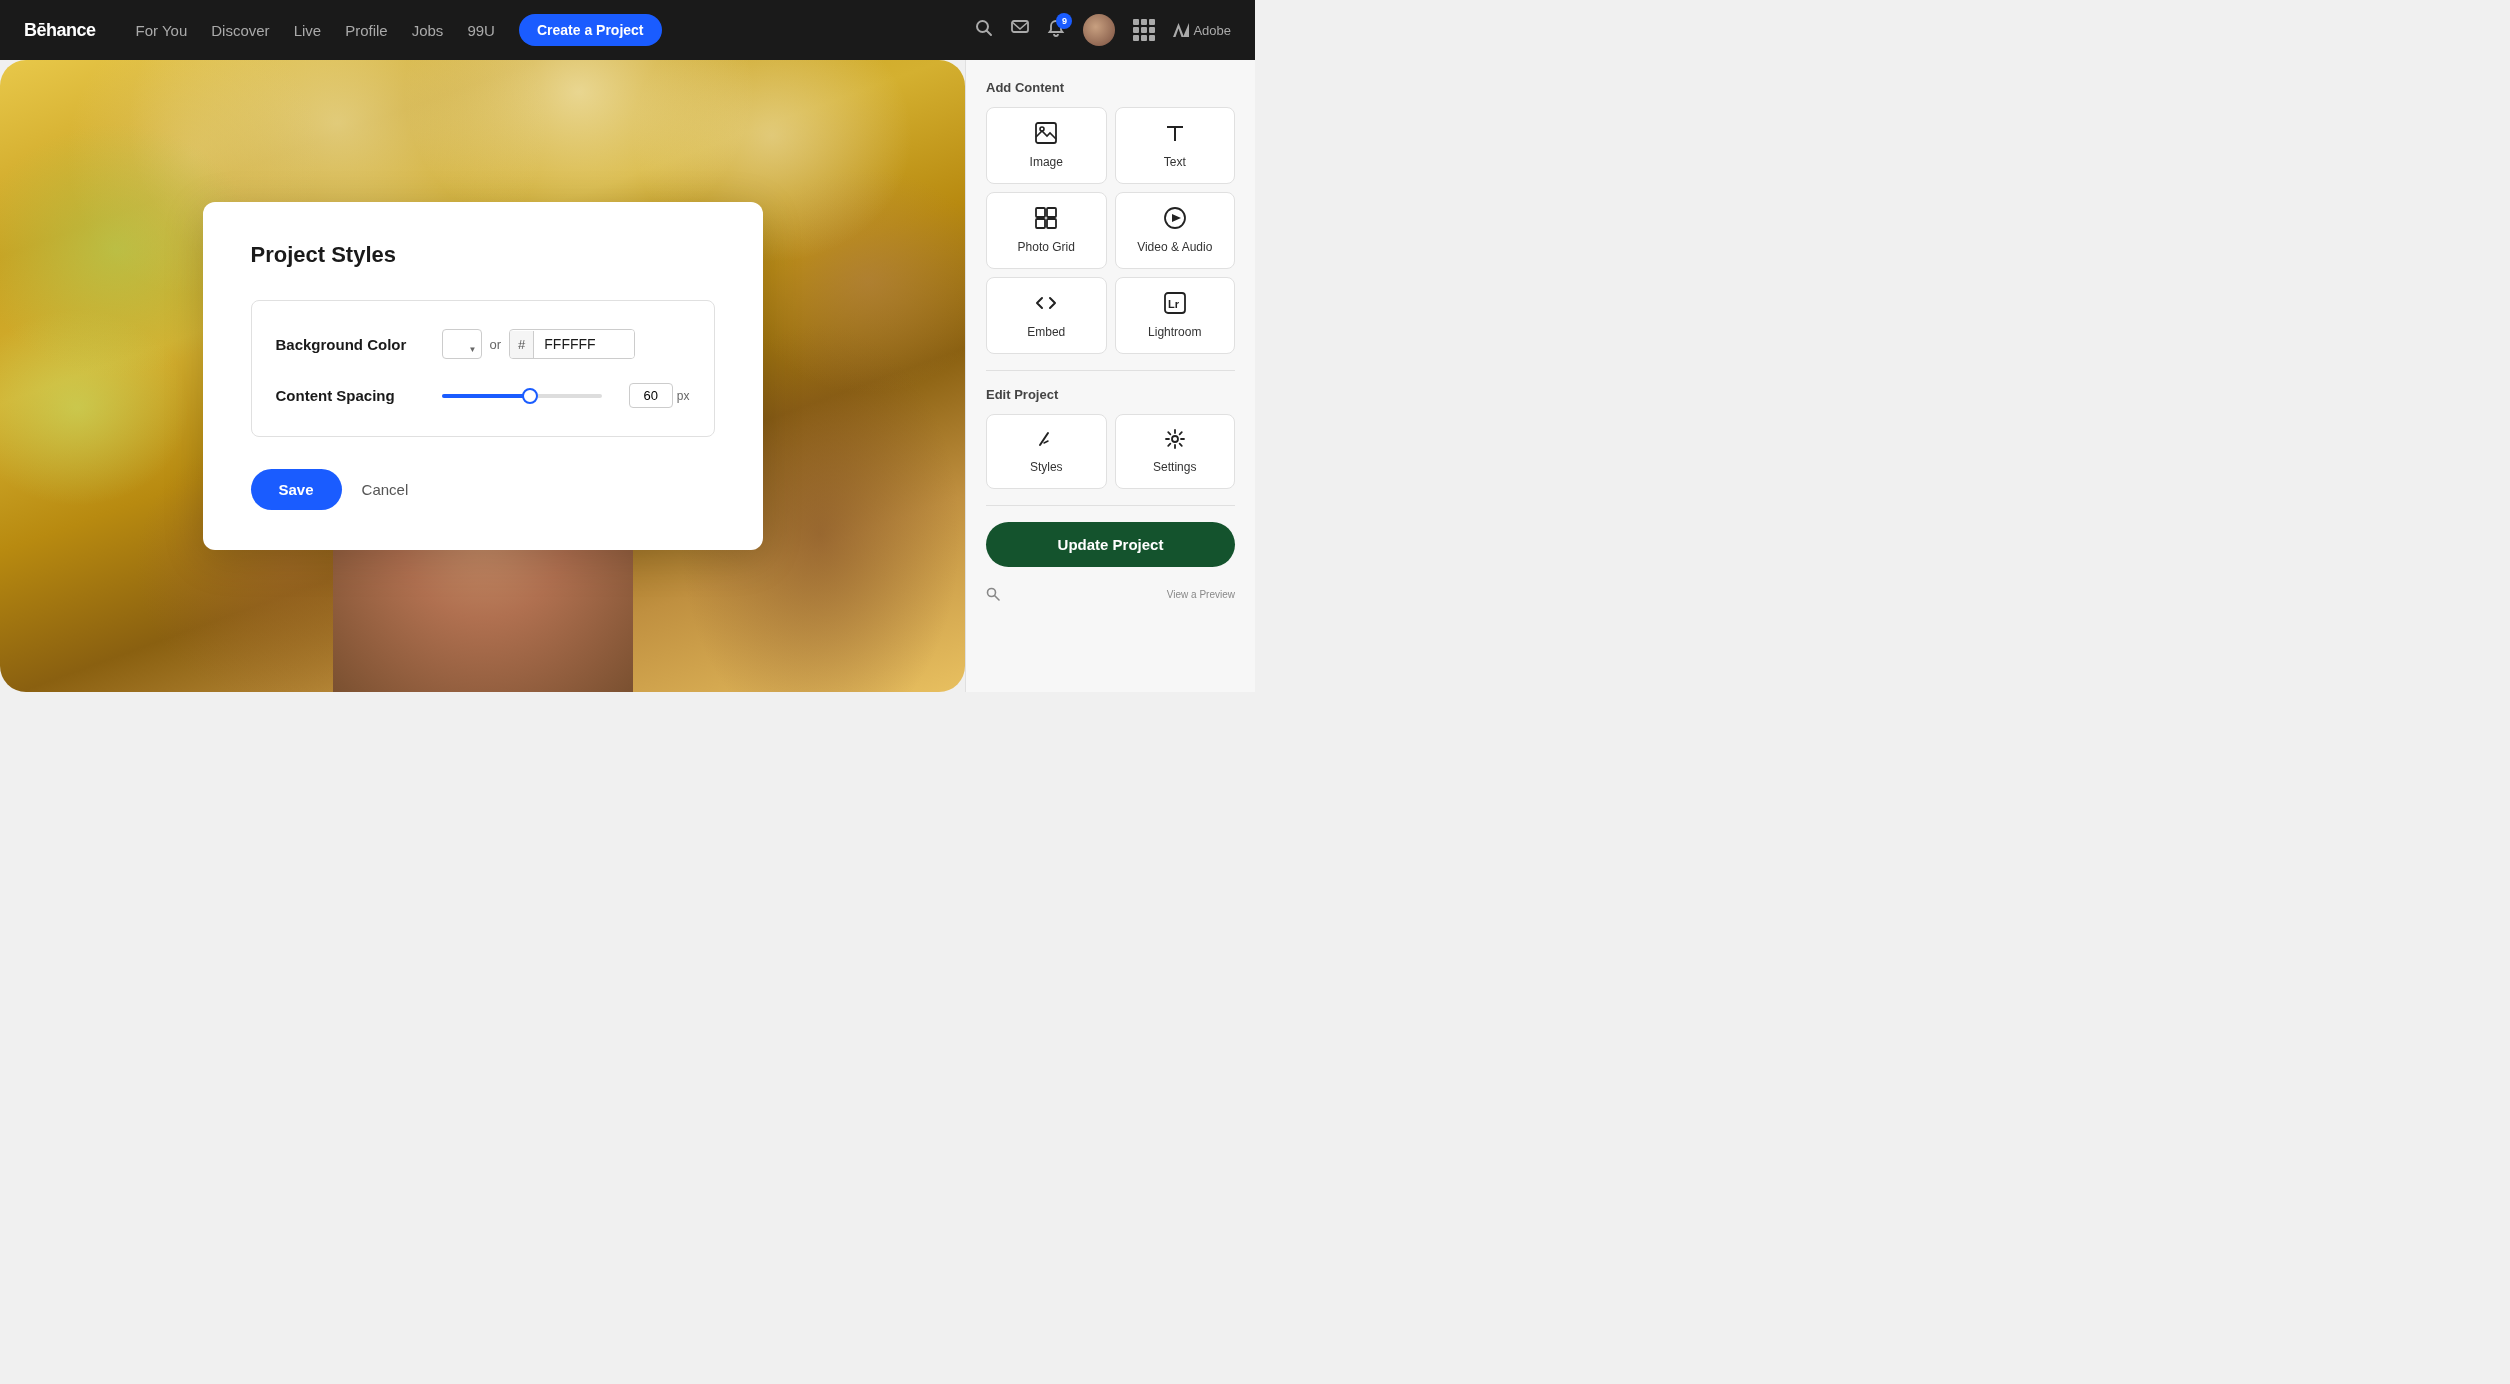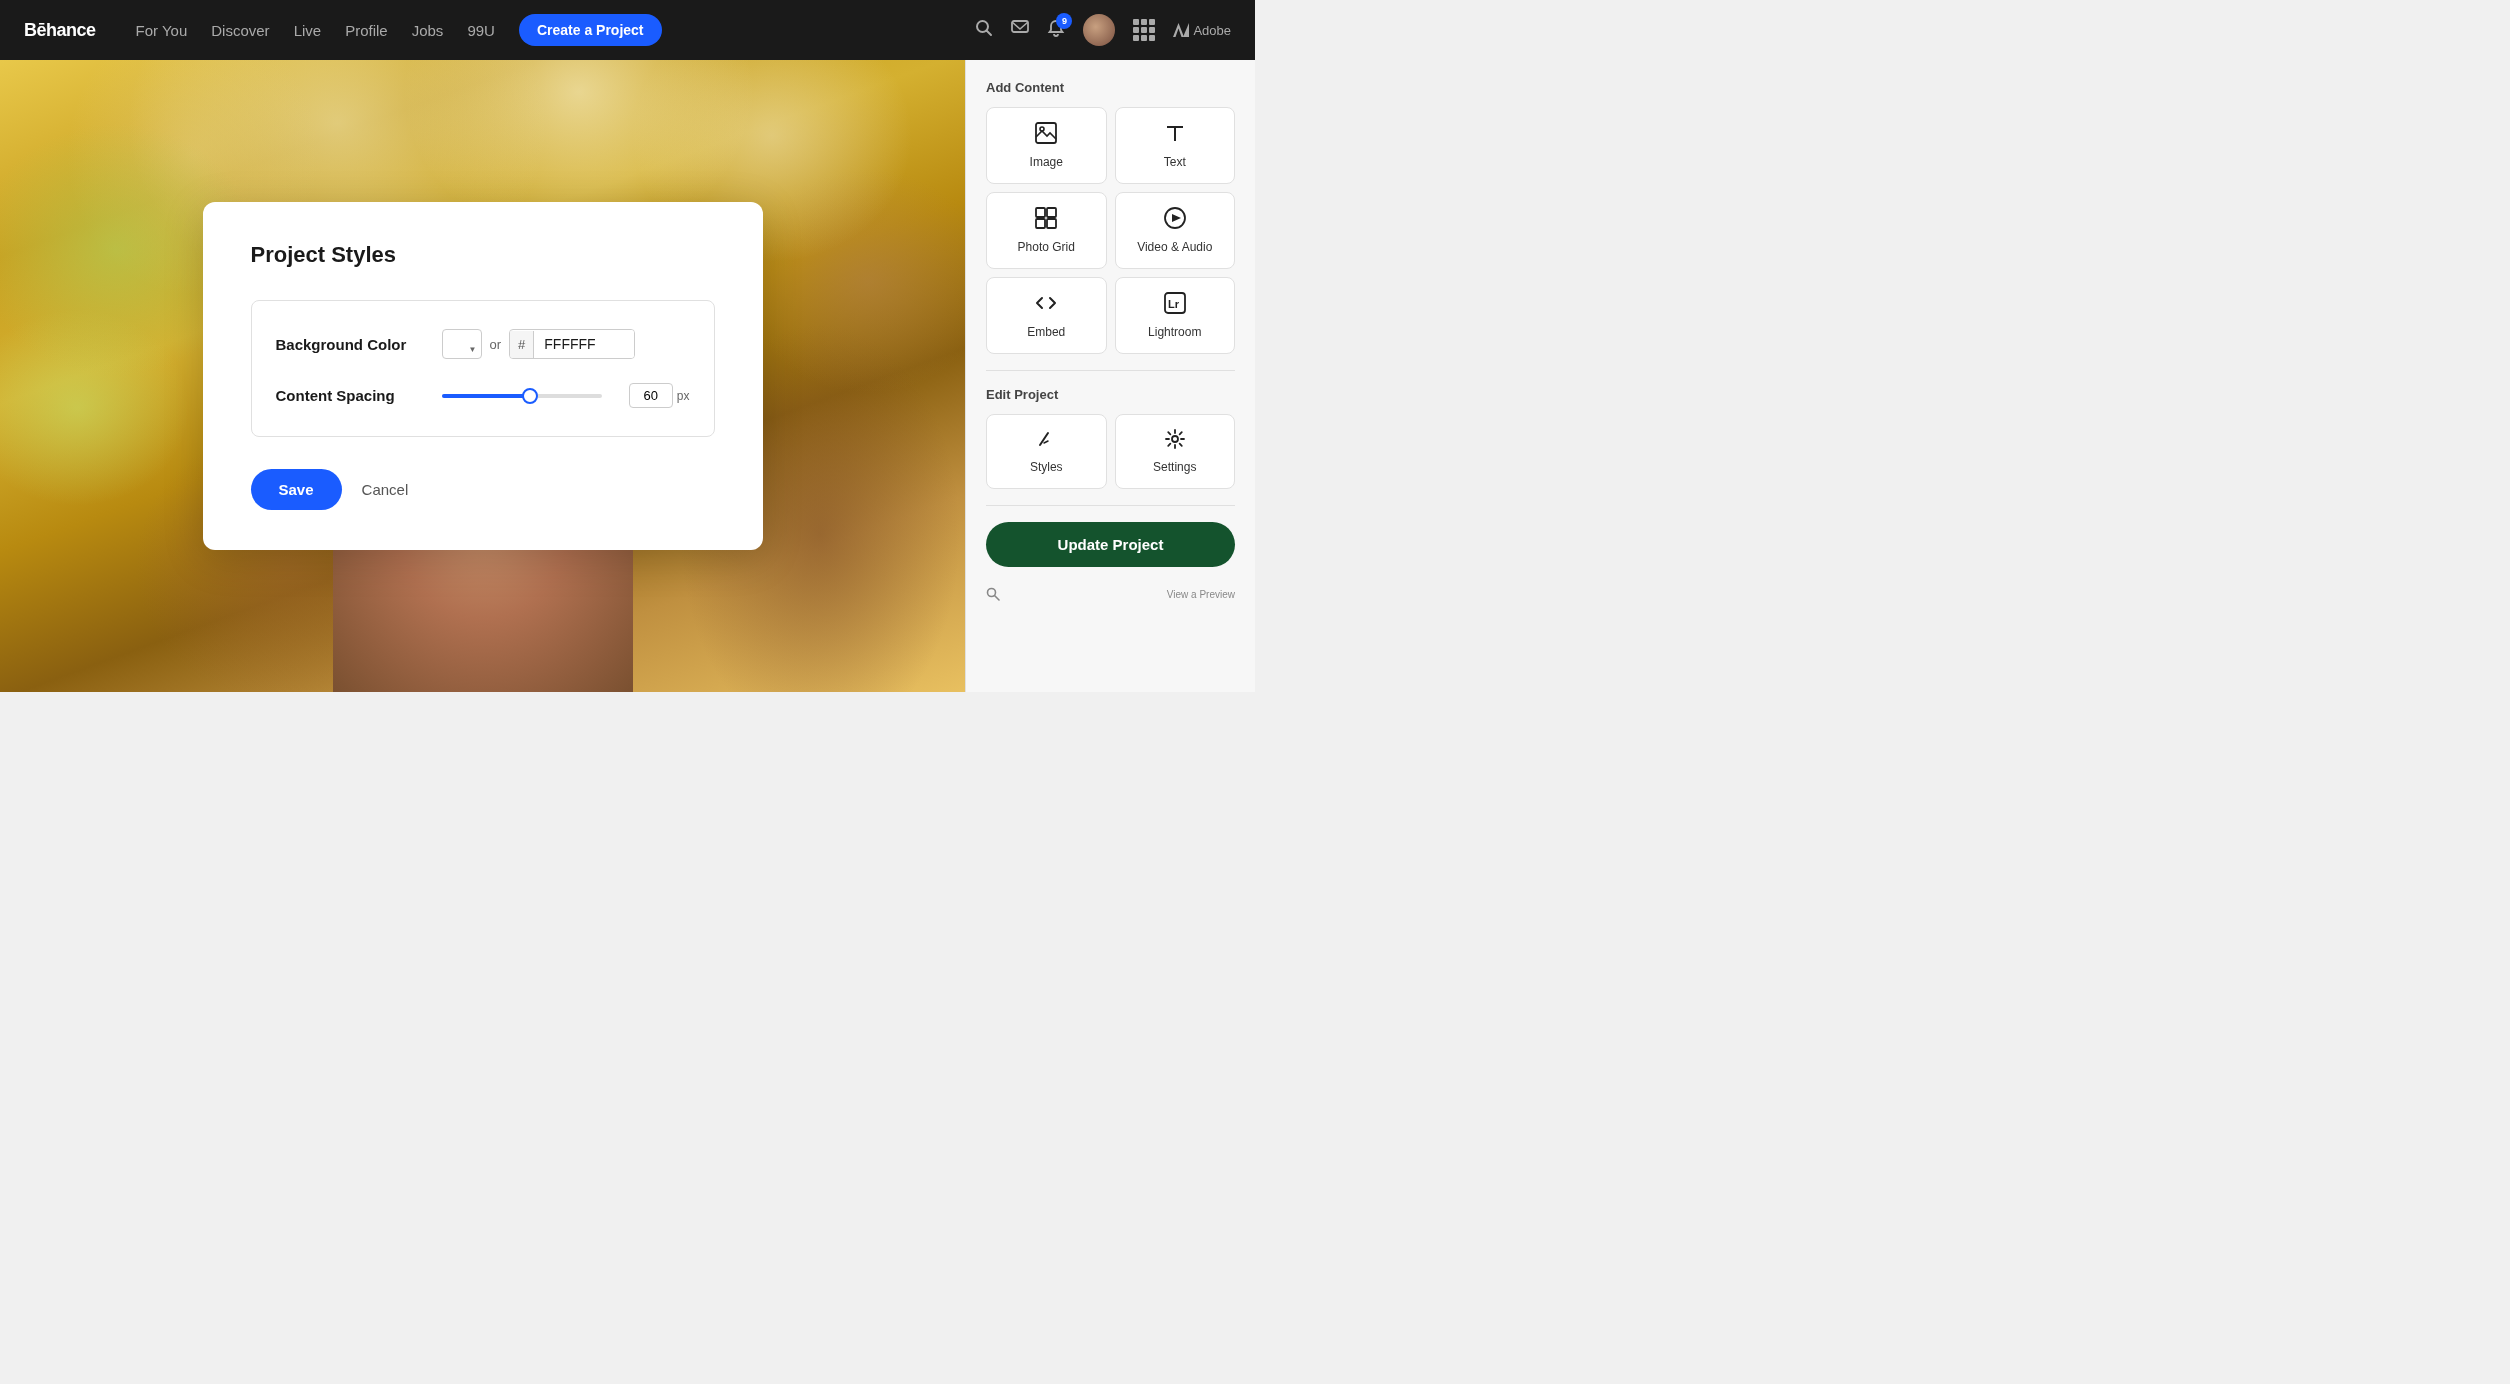--- a/index.html
+++ b/index.html
@@ -114,20 +114,21 @@
     .main-layout {
       display: flex;
       height: calc(692px - 60px);
     }
 
     
     .canvas-area {
       flex: 1;
       position: relative;
       overflow: hidden;
+      border-radius: 26px;
     }
     .bg-image {
       width: 100%;
       height: 100%;
       background: linear-gradient(160deg, #e8c84a 0%, #c9a020 20%, #d4b030 35%, #b88a10 50%, #8a6010 65%, #c09040 80%, #e8c060 100%);
       position: relative;
     }
     
     .floral-bg {
       position: absolute;

